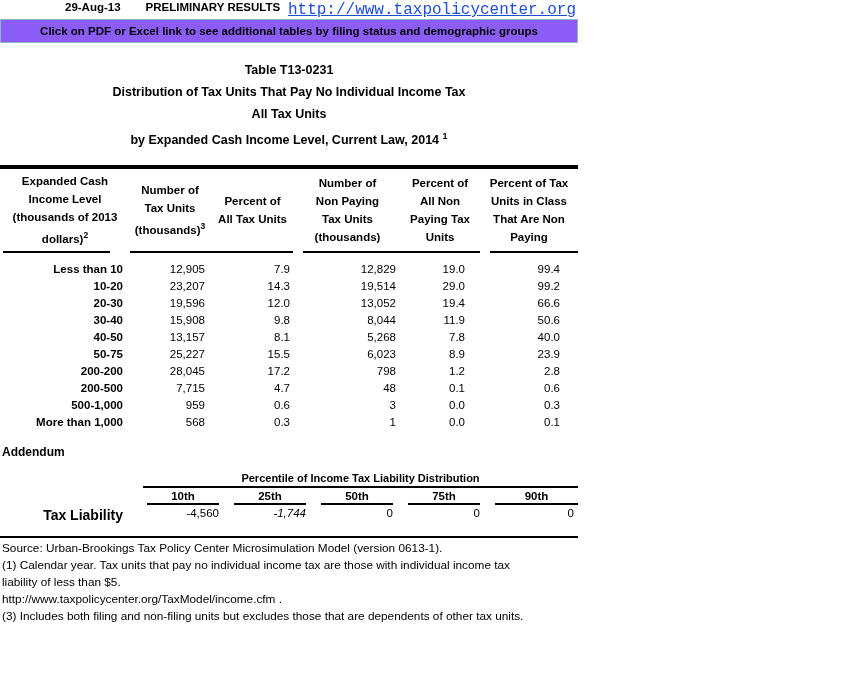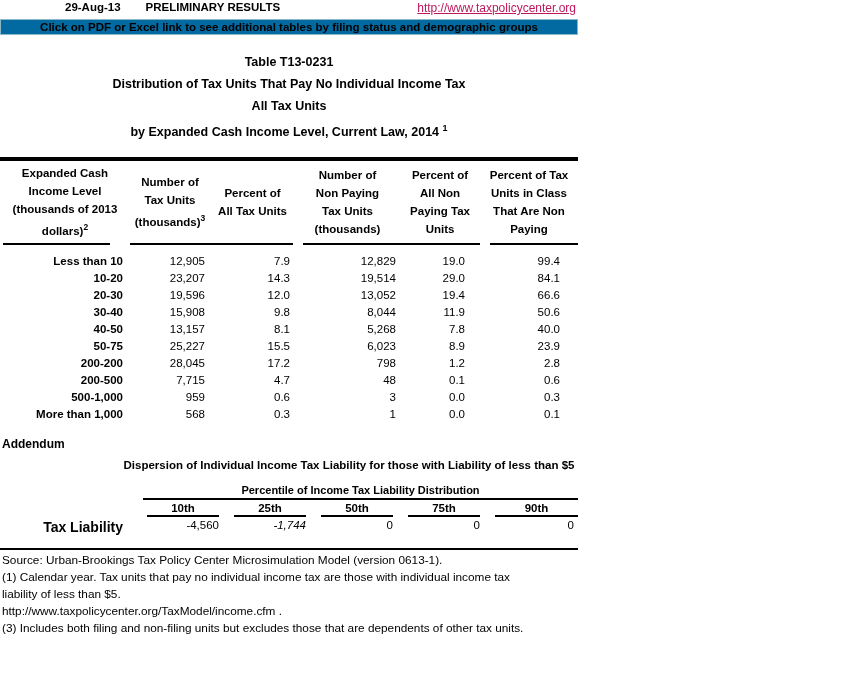--- a/index.html
+++ b/index.html
@@ -8,25 +8,25 @@
     width:864px; height:690px; overflow:hidden;
     background:#ffffff; color:#000;
     font-family:"Liberation Sans", sans-serif;
   }
   .doc { width:578px; }
 
   
   .top-row { display:flex; align-items:flex-start; height:19px; padding-top:1px; font-size:11.5px; font-weight:bold; }
   .date { margin-left:65px; }
   .status { margin-left:25px; }
-  .tpc-link { margin-left:auto; margin-right:2px; color:#be185d; text-decoration:underline; font-weight:normal; font-size:12px; }
+  .tpc-link { margin-left:auto; margin-right:2px; color:#1d4ed8; text-decoration:underline; font-weight:normal; font-size:16px;font-family:Liberation Mono, monospace; }
 
   
   .banner {
-    height:16px; background:#0369a1; border:1px solid #8CB7C7;
+    height:24px; background:#8b5cf6; border:1px solid #8CB7C7;
     display:flex; align-items:center; justify-content:center;
     font-weight:bold; font-size:11.5px;
   }
 
   
   .titles { margin-top:16px; text-align:center; font-weight:bold; font-size:12.5px; line-height:22px; }
   .titles sup { font-size:9px; }
 
   
   .rule-double { margin-top:14px; height:2px; border-top:2px solid #000; border-bottom:2px solid #000; }
@@ -145,21 +145,21 @@
           <td>12,829</td>
           <td>19.0</td>
           <td>99.4</td>
         </tr>
         <tr>
           <td>10-20</td>
           <td>23,207</td>
           <td>14.3</td>
           <td>19,514</td>
           <td>29.0</td>
-          <td>84.1</td>
+          <td>99.2</td>
         </tr>
         <tr>
           <td>20-30</td>
           <td>19,596</td>
           <td>12.0</td>
           <td>13,052</td>
           <td>19.4</td>
           <td>66.6</td>
         </tr>
         <tr>
@@ -215,21 +215,20 @@
           <td>568</td>
           <td>0.3</td>
           <td>1</td>
           <td>0.0</td>
           <td>0.1</td>
         </tr>
       </tbody>
   </table>
 
   <div class="addendum-head">Addendum</div>
-  <div class="addendum-sub">Dispersion of Individual Income Tax Liability for those with Liability of less than $5</div>
 
   <div class="add-table">
     <div class="group-hdr">Percentile of Income Tax Liability Distribution</div>
     <div class="add-label" style="grid-row:3;">Tax Liability</div>
   <div class="add-colhead" style="grid-area: 2 / 2;">10th</div>
       <div class="add-colhead" style="grid-area: 2 / 3;">25th</div>
       <div class="add-colhead" style="grid-area: 2 / 4;">50th</div>
       <div class="add-colhead" style="grid-area: 2 / 5;">75th</div>
       <div class="add-colhead last" style="grid-area: 2 / 6;">90th</div>
       <div class="add-value" style="grid-area: 3 / 2;">-4,560</div>

